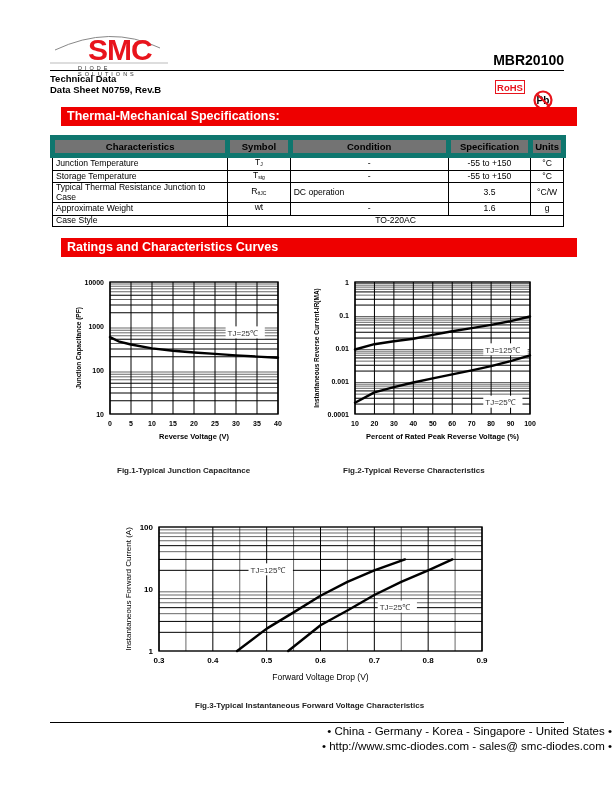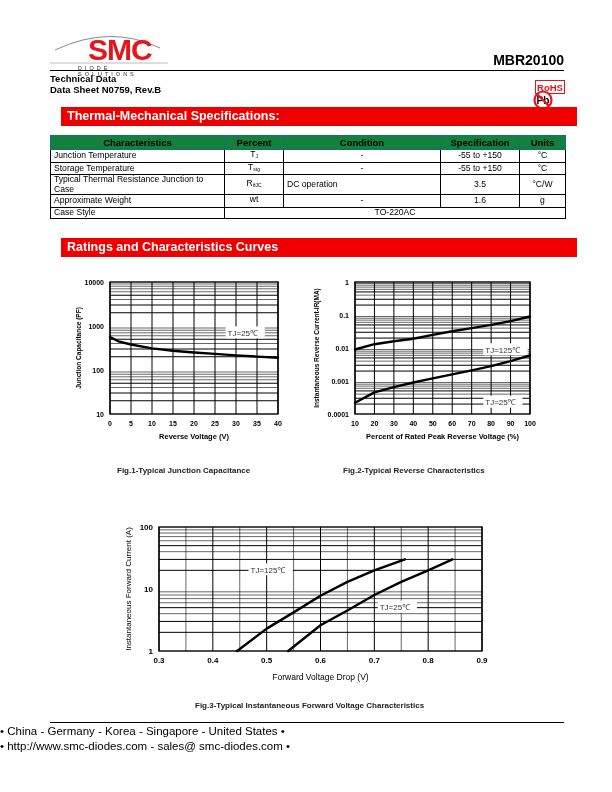--- a/index.html
+++ b/index.html
@@ -4,33 +4,33 @@
 <style>
   html,body{margin:0;padding:0;background:#fff;}
   body{width:612px;height:792px;position:relative;font-family:"Liberation Sans",sans-serif;color:#000;overflow:hidden;}
   .abs{position:absolute;}
   .logo{left:50px;top:30px;width:120px;height:44px;}
   .logo-text{position:absolute;left:38px;top:4px;font-family:"Liberation Sans",sans-serif;font-weight:bold;font-size:30px;color:#e8141c;letter-spacing:-1px;line-height:32px;}
   .logo-sub{position:absolute;left:28px;top:35px;font-size:5.5px;letter-spacing:3px;color:#333;}
   .part{right:48px;top:52px;font-weight:bold;font-size:14px;text-align:center;}
   .hr-top{left:50px;top:70px;width:514px;border-top:1px solid #000;}
   .tech{left:50px;top:73px;font-weight:bold;font-size:9.5px;line-height:11px;}
-  .rohs{left:495px;top:80px;width:30px;height:14px;border:1.5px solid #e8141c;color:#e8141c;font-weight:bold;font-size:9.5px;text-align:center;line-height:14px;box-sizing:border-box;margin-left:40px;}
+  .rohs{left:495px;top:80px;width:30px;height:14px;border:1.5px solid #e8141c;color:#e8141c;font-weight:bold;font-size:9.5px;text-align:center;line-height:14px;box-sizing:border-box;}
   .pb{left:533px;top:90px;width:20px;height:20px;}
   .section-bar{left:50px;height:19px;width:516px;background:#ee0000;color:#fff;font-weight:bold;font-size:12.5px;line-height:19px;padding-left:6px;box-sizing:border-box;margin-left:11px;}
   table.spec{position:absolute;left:50px;top:135px;width:516px;border-collapse:collapse;font-size:8.6px;}
-  table.spec th{background:#15803d;font-weight:bold;font-size:9.5px;height:13px;border:1px solid #0f766e;padding:0 2px;}
+  table.spec th{background:#737373;font-weight:bold;font-size:9.5px;height:13px;border:5px solid #0f766e;padding:0 2px;}
   table.spec td{border:1px solid #000;padding:0 3px;line-height:9.5px;height:10px;}
   .c{text-align:center;}
   .sub{font-size:5px;vertical-align:-1px;}
   .chart{position:absolute;}
   .chart svg{overflow:visible;}
   .caption{font-weight:bold;font-size:8px;color:#222;}
   .footer-line{left:50px;top:722px;width:514px;border-top:1px solid #000;}
-  .footer{left:0;width:612px;text-align:left;font-size:11.5px;}
+  .footer{left:0;width:612px;text-align:right;font-size:11.5px;}
 </style>
 </head>
 <body>
 
 <div class="abs logo">
   <svg width="120" height="44" style="position:absolute;left:0;top:0">
     <path d="M5 20 Q60 -6 110 18" fill="none" stroke="#888" stroke-width="1"></path>
     <line x1="0" y1="33" x2="118" y2="33" stroke="#aaa" stroke-width="0.8"></line>
   </svg>
   <span class="logo-text">SMC</span>
@@ -50,21 +50,21 @@
     <line x1="4" y1="4" x2="16" y2="16" stroke="#e8141c" stroke-width="2.2"></line>
   </svg>
 </div>
 
 <div class="abs section-bar" style="top:107px">Thermal-Mechanical Specifications:</div>
 
 <table class="spec">
   <thead>
     <tr>
       <th style="width:169px">Characteristics</th>
-      <th style="width:54px">Percent</th>
+      <th style="width:54px">Symbol</th>
       <th style="width:152px">Condition</th>
       <th style="width:74px">Specification</th>
       <th>Units</th>
     </tr>
   </thead>
   <tbody>
     <tr>
       <td>Junction Temperature</td>
       <td class="c"><span>T</span><span class="sub">J</span></td>
       <td class="c">-</td>

